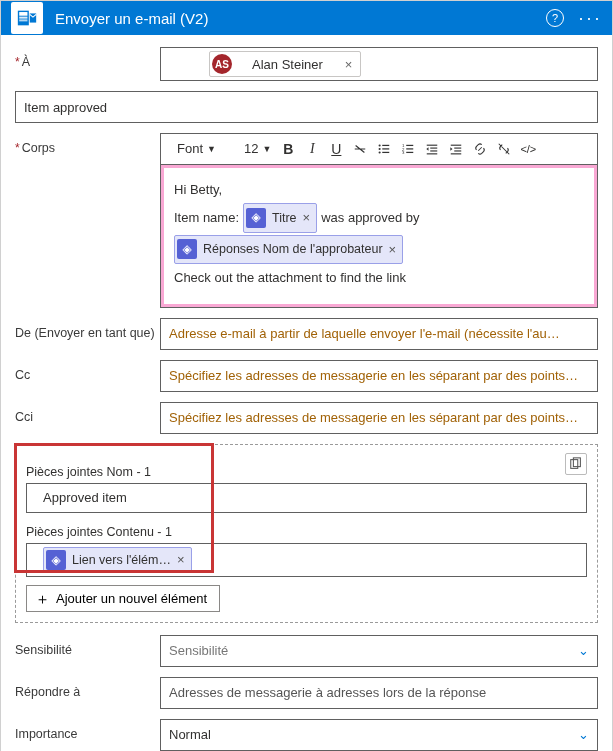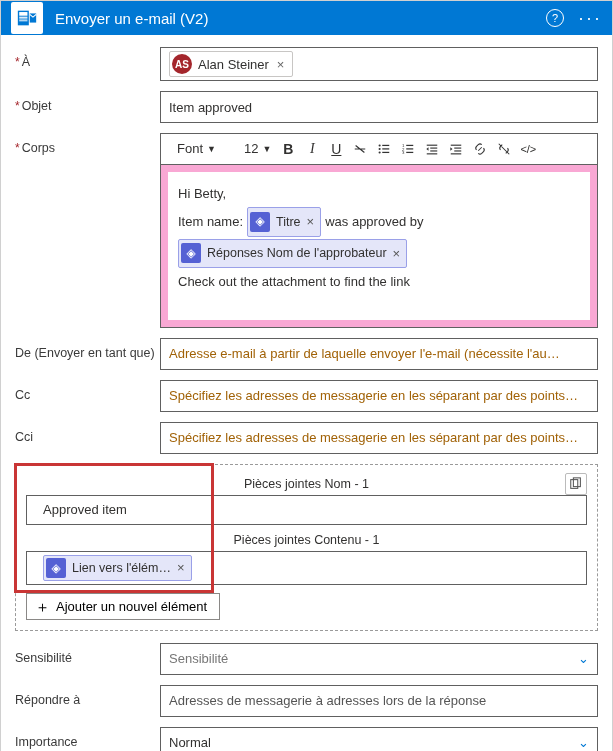--- a/index.html
+++ b/index.html
@@ -57,25 +57,26 @@
     display: flex;
     align-items: center;
     padding: 3px 8px;
     gap: 6px;
     background: #fff;
     flex-wrap: wrap;
   }
   .field-placeholder { color: #a16207; white-space: nowrap; overflow: hidden; text-overflow: ellipsis; width:100%; }
 
   .person-chip {
-    display: inline-flex; align-items: center; gap: 6px;
+    display: inline-flex; align-items: center; gap: 20px;
     border: 1px solid #c8c6c4;
     background: #fff;
     padding: 2px 6px 2px 2px;
     border-radius: 2px;
+    margin-left: 40px;
   }
   .avatar {
     width: 20px; height: 20px; border-radius: 50%;
     background: #a4262c; color: #fff;
     display: flex; align-items: center; justify-content: center;
     font-size: 10px; font-weight: 600;
   }
   .chip-x { color: #666; font-size: 13px; padding: 0 2px; cursor: pointer; }
 
   
@@ -101,22 +102,22 @@
     width: 22px; height: 22px;
     display: inline-flex; align-items: center; justify-content: center;
     font-size: 14px;
     cursor: pointer;
   }
   .tb-bold { font-weight: 700; }
   .tb-italic { font-style: italic; font-family: serif; }
   .tb-underline { text-decoration: underline; }
 
   .rt-body {
-    border: 7px solid #f9a8d4;
-    padding: 10px 10px 24px 10px;
+    border: 3px solid #f9a8d4;
+    padding: 10px 10px 12px 10px;
     font-size: 13px;
     line-height: 1.8;
   }
   .rt-line { display: flex; align-items: center; flex-wrap: wrap; gap: 4px; margin-bottom: 2px; }
 
   .token {
     display: inline-flex; align-items: center; gap: 6px;
     background: #e4e6f9;
     border: 1px solid #9aa0e8;
     border-radius: 2px;
@@ -140,21 +141,21 @@
     margin-bottom: 12px;
     position: relative;
   }
   .attach-overlay {
     position: absolute;
     border: 3px solid #c93535;
     top: -2px; left: -2px;
     width: 200px; height: 130px;
     pointer-events: none;
   }
-  .attach-label { font-size: 12.5px; margin: 4px 0 4px 0; text-align: center; }
+  .attach-label { font-size: 12.5px; margin: 12px 0 4px 0; }
   .attach-field {
     border: 1px solid #606060;
     min-height: 30px;
     display: flex; align-items: center; padding: 3px 16px; flex-wrap: wrap;
     margin-bottom: 8px;
   }
   .attach-token { max-width: 160px; }
   .attach-token .tlabel { overflow: hidden; text-overflow: ellipsis; white-space: nowrap; max-width: 100px; }
   .picker-icon {
     position:absolute; top:8px; right:10px;
@@ -211,21 +212,20 @@
           <span class="person-chip">
             <span class="avatar">AS</span>
             <span>Alan Steiner</span>
             <span class="chip-x">×</span>
           </span>
         </div>
       </div>
     </div>
 
     <div class="row">
-      <div class="row-label req">Objet</div>
       <div class="row-field">
         <div class="field-box">
           <span>Item approved</span>
         </div>
       </div>
     </div>
 
     <div class="row">
       <div class="row-label req">Corps</div>
       <div class="row-field">

